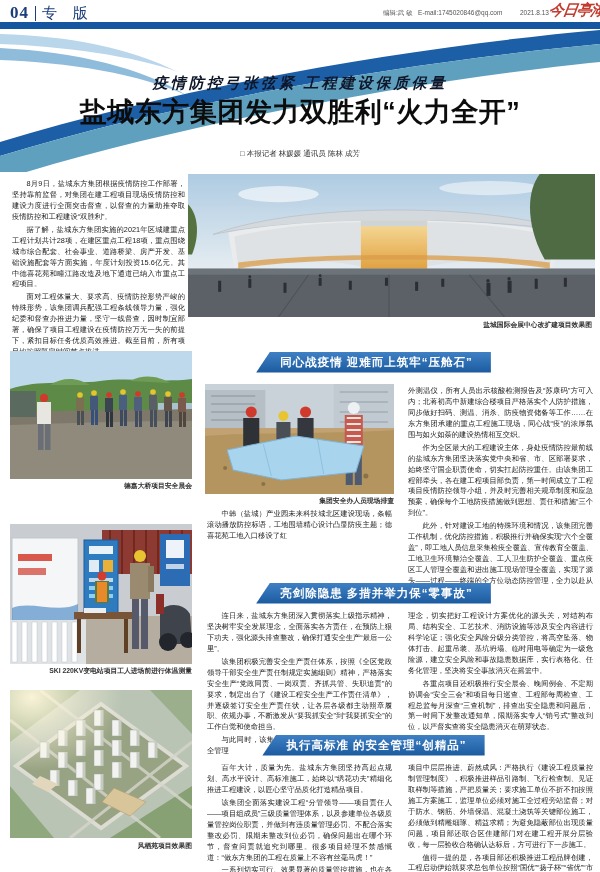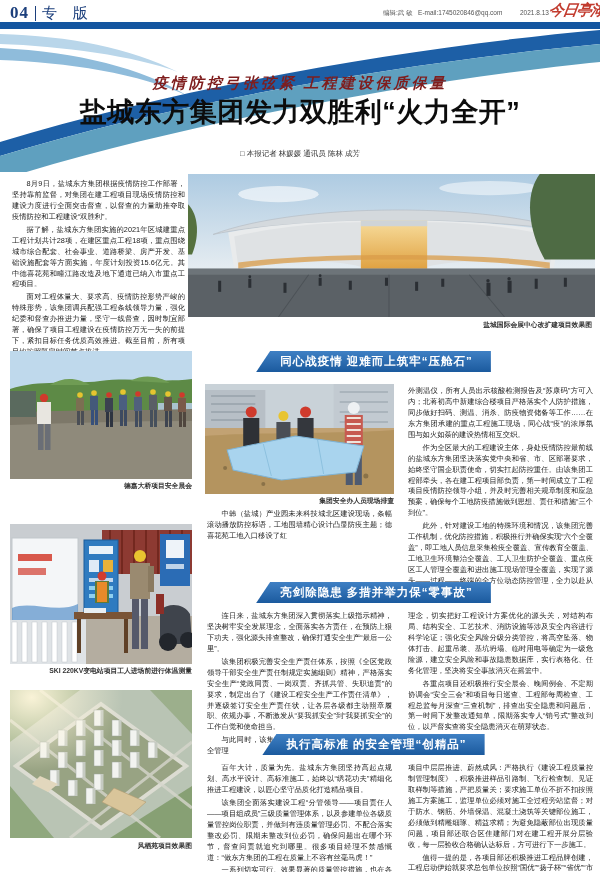--- a/index.html
+++ b/index.html
@@ -12,40 +12,40 @@
   .pagenum-div{width:1px;height:15px;background:#1c3f7c;margin:0 6px;align-self:center;}
   .section-name{font-size:15px;font-weight:normal;letter-spacing:6px;}
   .editor-line{position:absolute;top:9px;left:383px;font-size:6.5px;color:#555;}
   .date-line{position:absolute;top:9px;left:520px;font-size:6.5px;color:#555;}
   .masthead{position:absolute;top:1px;right:-5px;font-size:15px;font-weight:bold;font-style:italic;
         color:#c23b2e;font-family:"DejaVu Serif","Liberation Serif",serif;letter-spacing:-1px;
         transform:skewX(-8deg);}
   
   .banner-svg{position:absolute;top:22px;left:0;width:600px;height:150px;}
   .kicker{position:absolute;top:74px;left:0;width:100%;text-align:center;font-size:15px;
-        font-weight:bold;font-style:italic;letter-spacing:3px;color:#7f1d1d;
+        font-weight:bold;font-style:italic;letter-spacing:3px;color:#0f172a;
         font-family:"Liberation Serif","DejaVu Serif",serif;}
   .headline{position:absolute;top:94px;left:0;width:100%;text-align:center;font-size:27px;
         font-weight:900;letter-spacing:0.5px;color:#0c0c0c;}
   .byline{position:absolute;top:149px;left:0;width:100%;text-align:center;font-size:7.5px;color:#333;}
   
   .txt{font-size:7.3px;line-height:1.5;color:#222;}
   .para{margin:2px;text-indent:2em;text-align:justify;}
   .intro-col{position:absolute;left:10px;top:177px;width:177px;}
   
   .ph{position:absolute;overflow:hidden;background:#e8ecef;}
   .ph svg{display:block;width:100%;height:100%;}
   .cap{font-size:6.8px;color:#333;font-weight:bold;}
   .main-cap{position:absolute;left:188px;top:320px;width:404px;text-align:right;}
   .cap1{position:absolute;left:10px;top:481px;width:182px;text-align:right;}
   .cap2{position:absolute;left:10px;top:666px;width:182px;text-align:right;}
   .cap3{position:absolute;left:10px;top:841px;width:182px;text-align:right;}
   
   .sec-head-row{position:absolute;left:205px;width:390px;height:20px;display:flex;
-        justify-content:center;align-items:flex-end;gap:39px;}
+        justify-content:center;align-items:center;gap:39px;}
   .sec-head{background:linear-gradient(180deg,#3f80c4,#1b5a9e);color:#fff;font-weight:bold;
         font-size:11.5px;letter-spacing:1px;padding:3px 18px 3px 24px;
         clip-path:polygon(14px 0,100% 0,100% 100%,0 100%);display:flex;align-items:center;}
   .sec-bar{width:7px;margin-left:7px;background:linear-gradient(180deg,#3f80c4,#1b5a9e);}
   .sec-body{position:absolute;left:205px;width:390px;display:flex;gap:12px;}
   .sec-col{flex:1;min-width:0;}
   .s1-photo{position:relative;width:100%;height:110px;background:#d9cfc0;overflow:hidden;margin-bottom:2px;}
   .s1-photo svg{display:block;width:100%;height:100%;}
   .s1-cap{text-align:right;margin:1px 0 3px 0;}
 </style>

